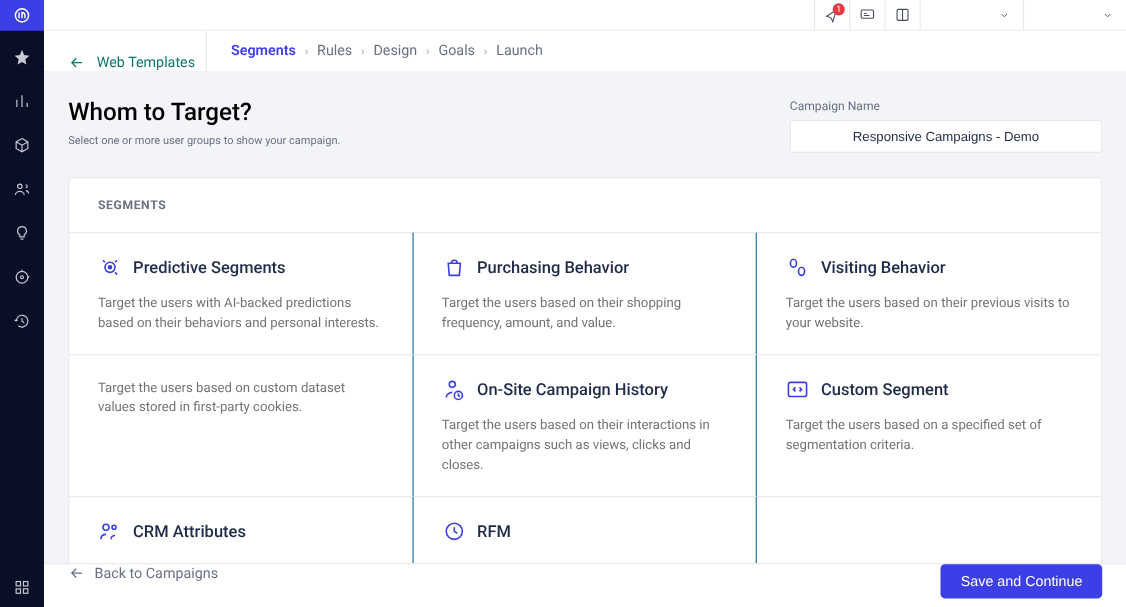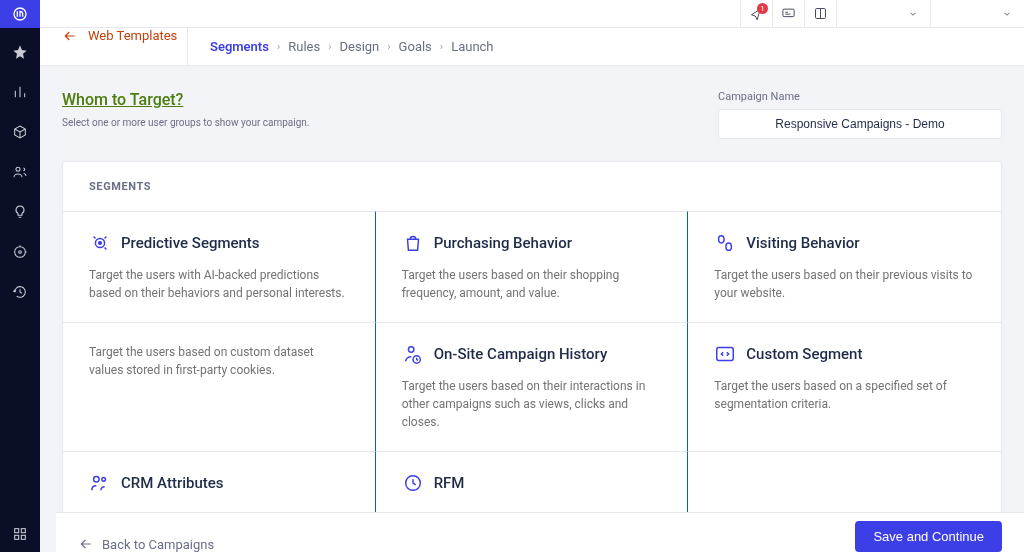--- a/index.html
+++ b/index.html
@@ -14,46 +14,46 @@
   .side-bottom { position: absolute; bottom: 10px; left: 0; width: 40px; display: flex; justify-content: center; color: #c9cad4; }
 
   .topbar { position: absolute; left: 40px; top: 0; right: 0; height: 28px; background: #fff; border-bottom: 1px solid #e7e8ef; display: flex; justify-content: flex-end; align-items: center; }
   .top-actions { display: flex; align-items: center; }
   .action-icon { width: 32px; height: 28px; display: flex; align-items: center; justify-content: center; position: relative; cursor: pointer; border-left: 1px solid #e7e8ef; color: #494c61; }
   .action-icon svg { fill: none; stroke: currentColor; stroke-width: 1.6; }
   .badge { position: absolute; top: 3px; right: 4px; background: #e63946; color: #fff; font-size: 8px; width: 11px; height: 11px; border-radius: 50%; display: flex; align-items: center; justify-content: center; }
   .dd-slot { width: 94px; height: 28px; display: flex; align-items: center; justify-content: flex-end; padding-right: 12px; border-left: 1px solid #e7e8ef; cursor: pointer; color: #494c61; }
 
   .breadcrumb-bar { position: absolute; left: 40px; top: 28px; right: 0; height: 38px; background: #fff; border-bottom: 1px solid #e7e8ef; display: flex; align-items: center; }
-  .bc-left { display: flex; align-items: flex-start; width: 148px; padding-left: 22px; gap: 10px; color: #c2410c; font-size: 13px; cursor: pointer; border-right: 1px solid #e7e8ef; height: 100%; }
+  .bc-left { display: flex; align-items: flex-end; width: 148px; padding-left: 22px; gap: 10px; color: #0f766e; font-size: 13px; cursor: pointer; border-right: 1px solid #e7e8ef; height: 100%; }
   .crumbs { display: flex; align-items: center; gap: 8px; padding-left: 22px; font-size: 13px; }
   .crumb { color: #6b6f84; }
   .crumb.active { color: #3c3ee6; font-weight: 600; }
   .chev { color: #a0a3b5; font-size: 11px; }
 
   .content { position: absolute; left: 40px; top: 66px; right: 0; bottom: 40px; overflow: hidden; }
   .header-row { display: flex; justify-content: space-between; padding: 24px 22px 22px 22px; }
-  .page-title { font-size: 16px; font-weight: 500; color: #4d7c0f; margin-bottom: 8px; text-decoration: underline; }
+  .page-title { font-size: 22px; font-weight: 500; color: #000000; margin-bottom: 8px; }
   .page-sub { font-size: 10px; color: #6b6f84; }
   .camp-wrap { display: flex; flex-direction: column; gap: 6px; }
   .camp-label { font-size: 11px; color: #6b6f84; }
   .camp-input { width: 284px; height: 30px; border: 1px solid #e7e8ef; border-radius: 3px; padding: 0 10px; font-size: 12px; background: #fff; color: #1f2b48; text-align: center; }
 
   .card { margin: 0 22px; background: #fff; border: 1px solid #e7e8ef; border-radius: 4px; }
   .card-header { padding: 18px 26px; font-size: 11px; font-weight: 700; letter-spacing: 0.6px; color: #6b6f84; }
   .seg-grid { display: grid; grid-template-columns: 1fr 1fr 1fr; }
   .seg-cell { border-top: 1px solid #e7e8ef; border-right: 1px solid #0369a1; padding: 20px 26px; cursor: pointer; }
   .seg-cell:nth-child(3n) { border-right: none; }
   .seg-head { display: flex; align-items: center; gap: 10px; margin-bottom: 12px; }
   .seg-icon { display:flex; align-items:center; justify-content:center; width: 22px; height: 22px; color: #3c3ee6; }
   .seg-icon svg { fill: none; stroke: currentColor; stroke-width: 1.6; }
   .seg-title { font-size: 15px; font-weight: 500; color: #1f2b48; }
   .seg-desc { font-size: 12px; color: #737373; line-height: 1.5; }
 
-  .footer { position: absolute; left: 40px; right: 0; bottom: 0; height: 40px; background: #fff; border-top: 1px solid #e7e8ef; display: flex; align-items: flex-end; justify-content: space-between; padding: 0 22px; margin-left: 16px; }
+  .footer { position: absolute; left: 40px; right: 0; bottom: 0; height: 40px; background: #fff; border-top: 1px solid #e7e8ef; display: flex; align-items: flex-start; justify-content: space-between; padding: 0 22px; }
   .back-link { display: flex; align-items: center; gap: 8px; font-size: 13px; color: #6b6f84; cursor: pointer; }
   .save-btn { background: #3c3ee6; color: #fff; border: none; border-radius: 4px; padding: 8px 18px; font-size: 13px; cursor: pointer; }
 </style>
 </head>
 <body>
 
 <div class="sidebar">
   <div class="logo-box">
     <svg width="16" height="16" viewBox="0 0 24 24">
         <circle cx="12" cy="12" r="9"></circle>

